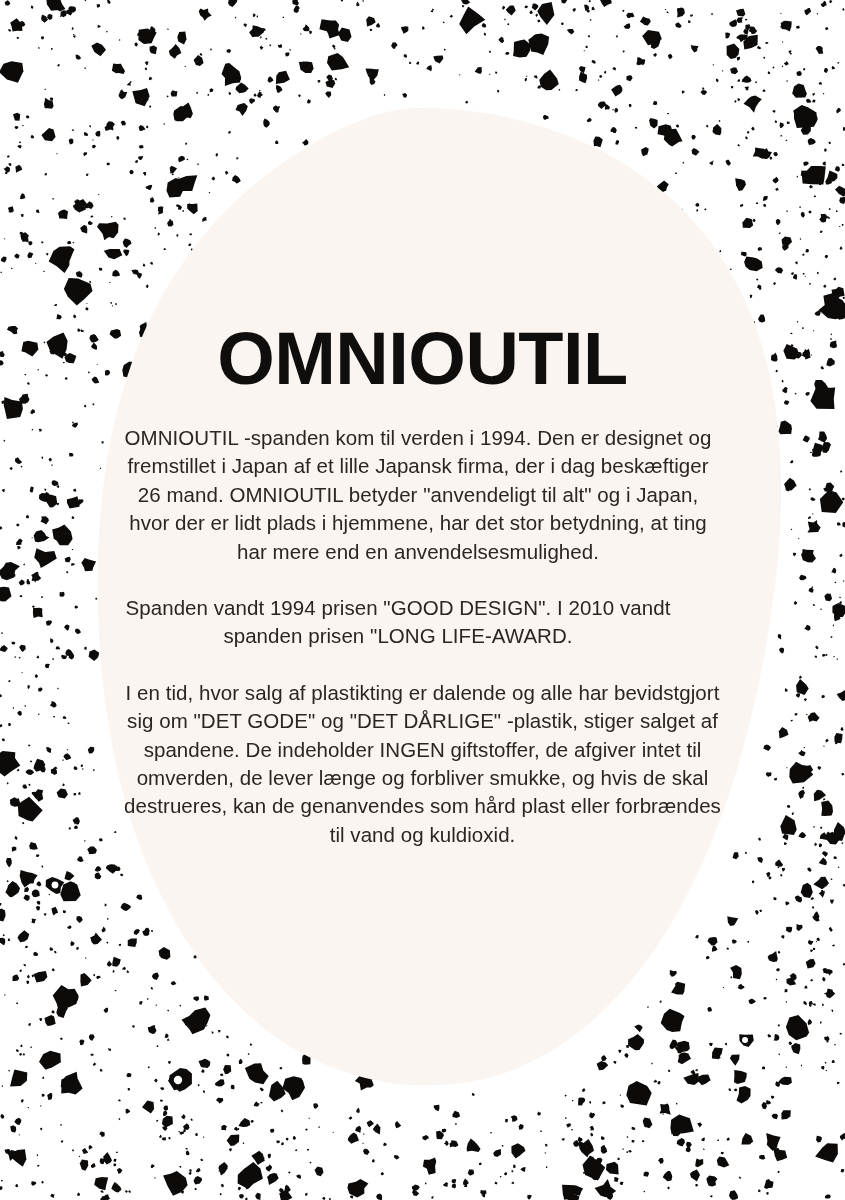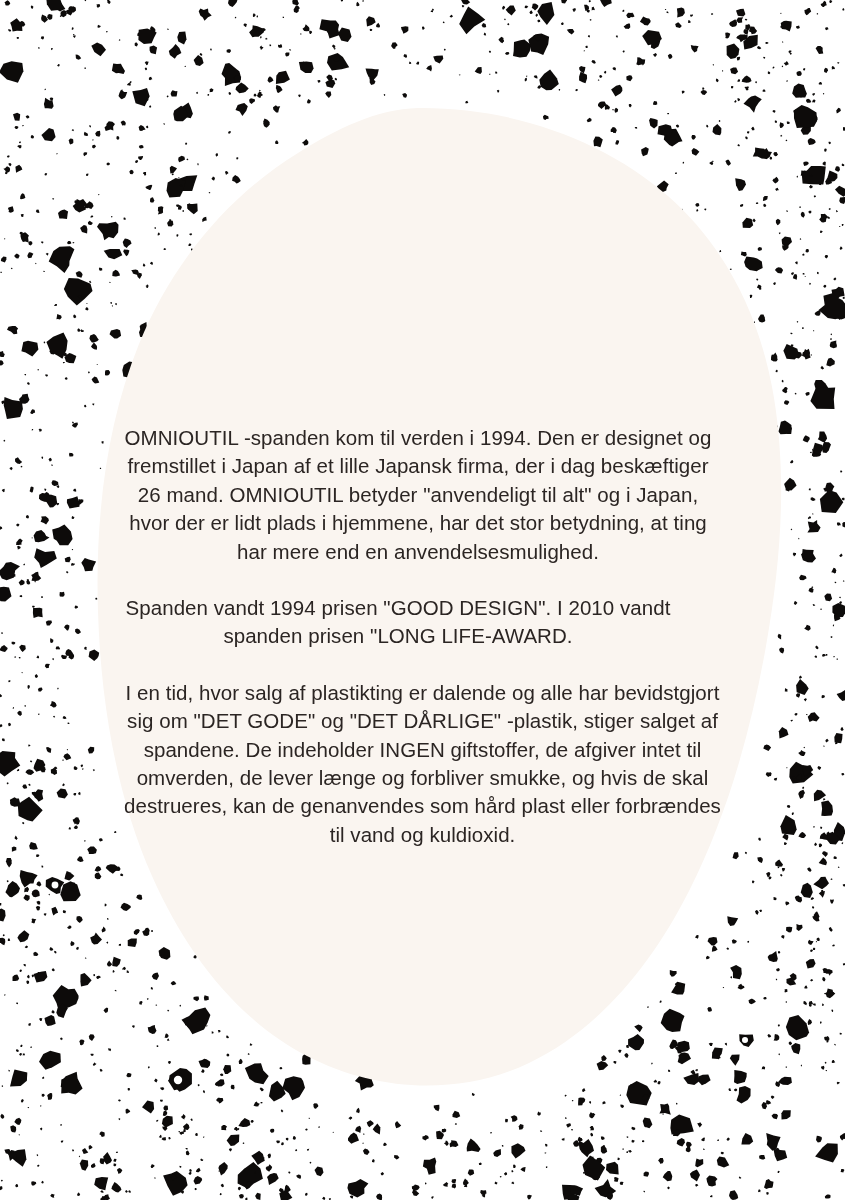--- a/index.html
+++ b/index.html
@@ -1609,20 +1609,21 @@
              C 460 1096, 376 1092, 307 1056
              C 238 1020, 187 955, 152 876
              C 117 797, 101 705, 98 612
              C 95 519, 106 425, 139 344
              C 172 263, 228 196, 298 153
              C 336 129, 377 109, 418 108 Z" fill="#FAF5F0"></path>
   </svg>
 
   <div id="content">
 
+    <div id="title">OMNIOUTIL</div>
 
     <div id="body-copy">
       <p class="para-1">OMNIOUTIL -spanden kom til verden i 1994. Den er designet og fremstillet i Japan af et lille Japansk firma, der i dag beskæftiger 26 mand. OMNIOUTIL betyder "anvendeligt til alt" og i Japan, hvor der er lidt plads i hjemmene, har det stor betydning, at ting har mere end en anvendelsesmulighed.</p>
       <p class="para-2">Spanden vandt 1994 prisen  "GOOD DESIGN". I 2010 vandt spanden prisen "LONG LIFE-AWARD.</p>
       <p class="para-3">I en tid, hvor salg af plastikting er dalende og alle har bevidstgjort sig om "DET GODE" og "DET DÅRLIGE" -plastik, stiger salget af spandene. De indeholder INGEN giftstoffer, de afgiver intet til omverden, de lever længe og forbliver smukke, og hvis de skal destrueres, kan de genanvendes som hård plast eller forbrændes til vand og kuldioxid.</p>
     </div>
 
   </div>
 </div>
 

